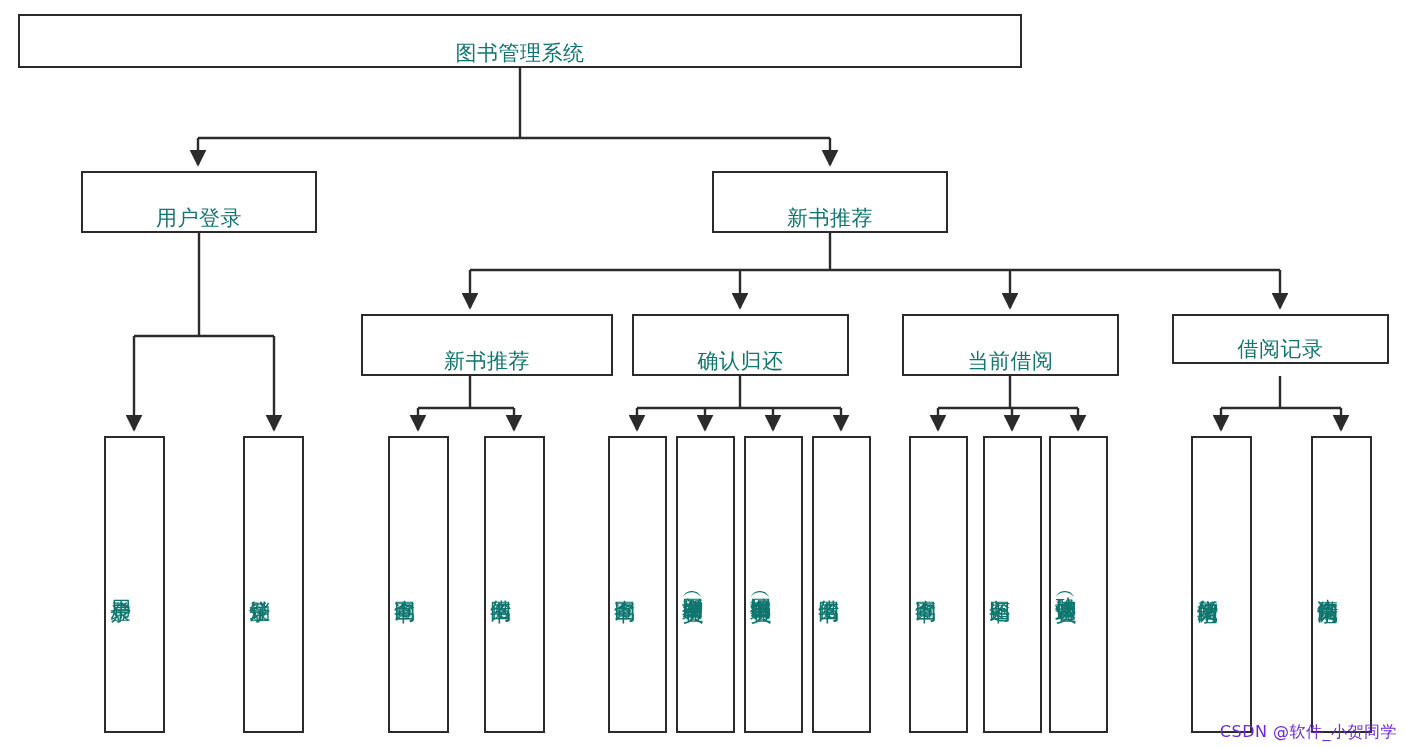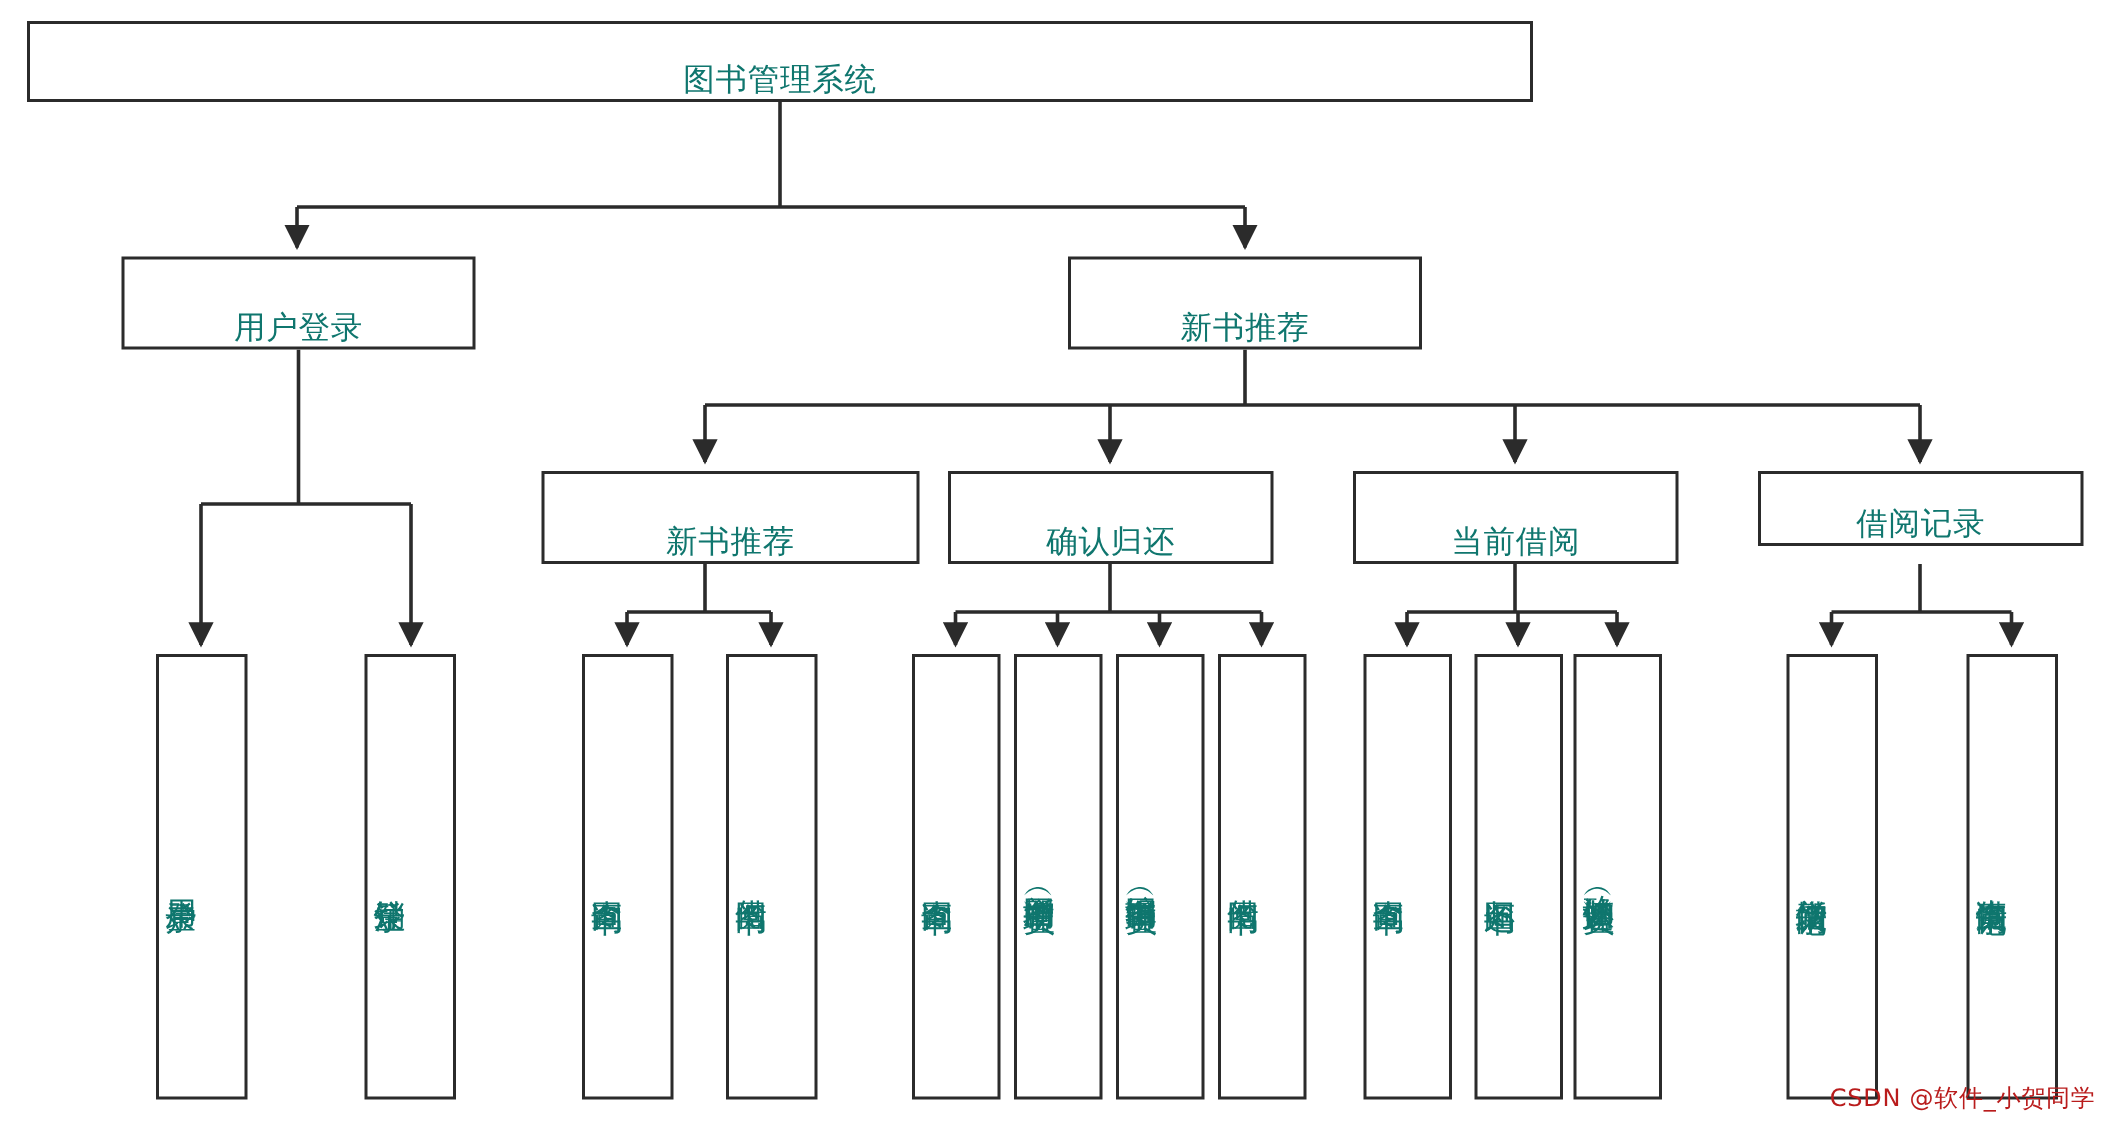--- a/index.html
+++ b/index.html
@@ -52,21 +52,21 @@
     text-orientation: upright;
     display: block;
     max-height: 100%;
     text-align: center;
   }
   #watermark {
     position: absolute;
     right: 8px;
     bottom: 4px;
     font-size: 16px;
-    color: #b91c1c;
+    color: #6d28d9;
     letter-spacing: 0.5px;
     white-space: nowrap;
     font-family: "DejaVu Sans", "Liberation Sans", sans-serif;
   }
 </style>
 </head>
 <body>
 
 <div id="canvas">
 

